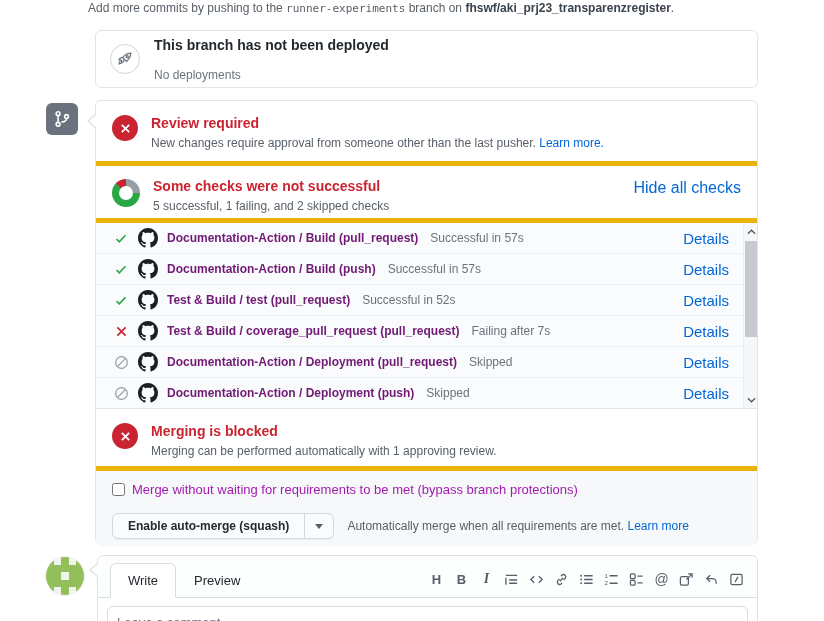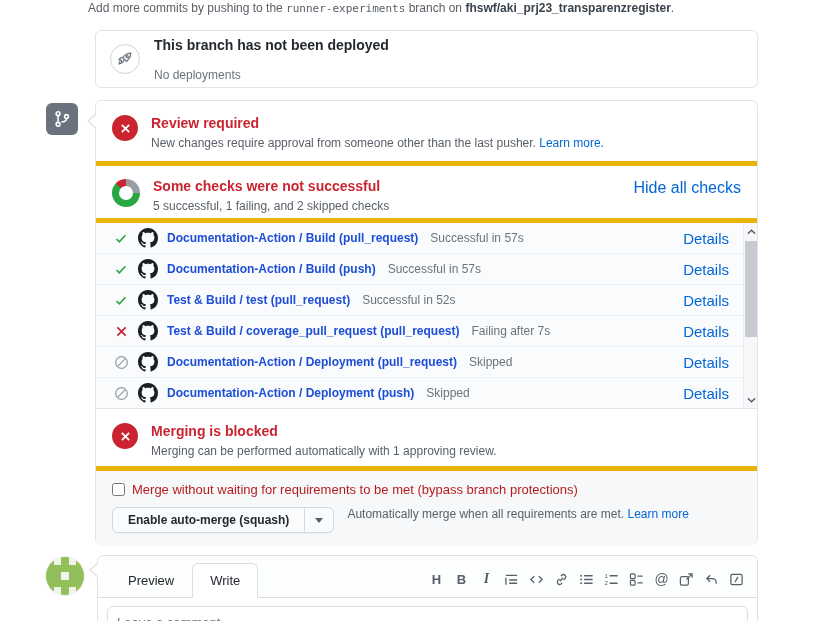--- a/index.html
+++ b/index.html
@@ -51,38 +51,38 @@
   
   .checks-list { height:186px; position:relative; border-bottom:1px solid #e1e4e8; overflow:hidden; }
   .check-row { height:31px; display:flex; align-items:center; gap:9px;
     padding:0 28px 0 17px; background:#fafbfc; border-bottom:1px solid #edf0f2; }
   .check-row:last-child { border-bottom:none; }
   .status-ico { width:16px; display:none; align-items:center; justify-content:center; flex:none; }
   .check-row.success .icon-success { display:flex; }
   .check-row.failure .icon-failure { display:flex; }
   .check-row.skipped .icon-skipped { display:flex; }
   .gh-avatar { width:20px; height:20px; flex:none; display:flex; }
-  .check-name { font-size:12px; font-weight:700; color:#1d4ed8; white-space:nowrap; }
+  .check-name { font-size:12px; font-weight:700; color:#701a75; white-space:nowrap; }
   .check-result { font-size:12px; color:#6a737d; margin-left:3px; white-space:nowrap; }
   .check-details { margin-left:auto; font-size:15px; }
 
   
   .vscrollbar { position:absolute; top:0; right:0; width:14px; height:100%;
     background:#f6f7f8; border-left:1px solid #ededed; }
   .scroll-arrow { position:absolute; left:0; width:14px; height:17px;
     display:flex; align-items:center; justify-content:center; color:#505a63; cursor:pointer; }
   .scroll-arrow.up { top:0; } .scroll-arrow.down { bottom:0; }
   .scroll-thumb { position:absolute; left:1px; top:18px; width:12px; height:96px; background:#c7cbcf; }
 
   
   .mb-footer { height:75px; background:#f6f8fa; border-radius:0 0 6px 6px; padding:11px 16px; }
   .bypass-row { display:flex; align-items:center; gap:7px; }
   .bypass-row input { width:13px; height:13px; accent-color:#fff; margin:0; }
-  .bypass-label { font-size:13px; color:#b91c1c; }
-  .automerge-row { margin-top:10px; display:flex; }
+  .bypass-label { font-size:13px; color:#a21caf; }
+  .automerge-row { margin-top:16px; display:flex; align-items:center; }
   .split-btn { display:inline-flex; background:#fafbfc; border:1px solid #d5d8dc;
     border-radius:6px; overflow:hidden; cursor:pointer; box-shadow:0 1px 0 rgba(27,31,35,.04); }
   .split-main { padding:5px 15px; font-size:12px; font-weight:700; color:#24292e; }
   .split-caret { padding:0 10px; border-left:1px solid #d5d8dc; display:flex; align-items:center; }
   .caret-down { width:0; height:0; border-left:4px solid transparent; border-right:4px solid transparent;
     border-top:5px solid #57606a; }
   .automerge-hint { margin-left:13px; font-size:12px; color:#586069; }
 
   
   .comment-avatar { position:absolute; left:46px; top:557px; width:38px; height:38px;
@@ -333,22 +333,22 @@
       <rect x="0" y="4" width="1" height="1"></rect>
         <rect x="2" y="4" width="1" height="1"></rect>
         <rect x="4" y="4" width="1" height="1"></rect>
     </g>
   </svg>
 </div>
 
 <div class="comment-box">
   <div class="comment-head">
     <div class="tabs">
+      <span class="tab active">Write</span>
       <span class="tab">Preview</span>
-      <span class="tab active">Write</span>
     </div>
     <div class="md-toolbar">
       <span class="tb-icon tb-text">H</span>
       <span class="tb-icon tb-text">B</span>
       <span class="tb-icon tb-text tb-italic">I</span>
       <span class="tb-icon">
         <svg width="15" height="15" viewBox="0 0 16 16" fill="none" stroke="#57606a" stroke-width="1.4">
             <path d="M2 3.5h12M2 6v7.5M5.5 8.5h8.5M5.5 12h8.5"></path>
           </svg>
       </span>

